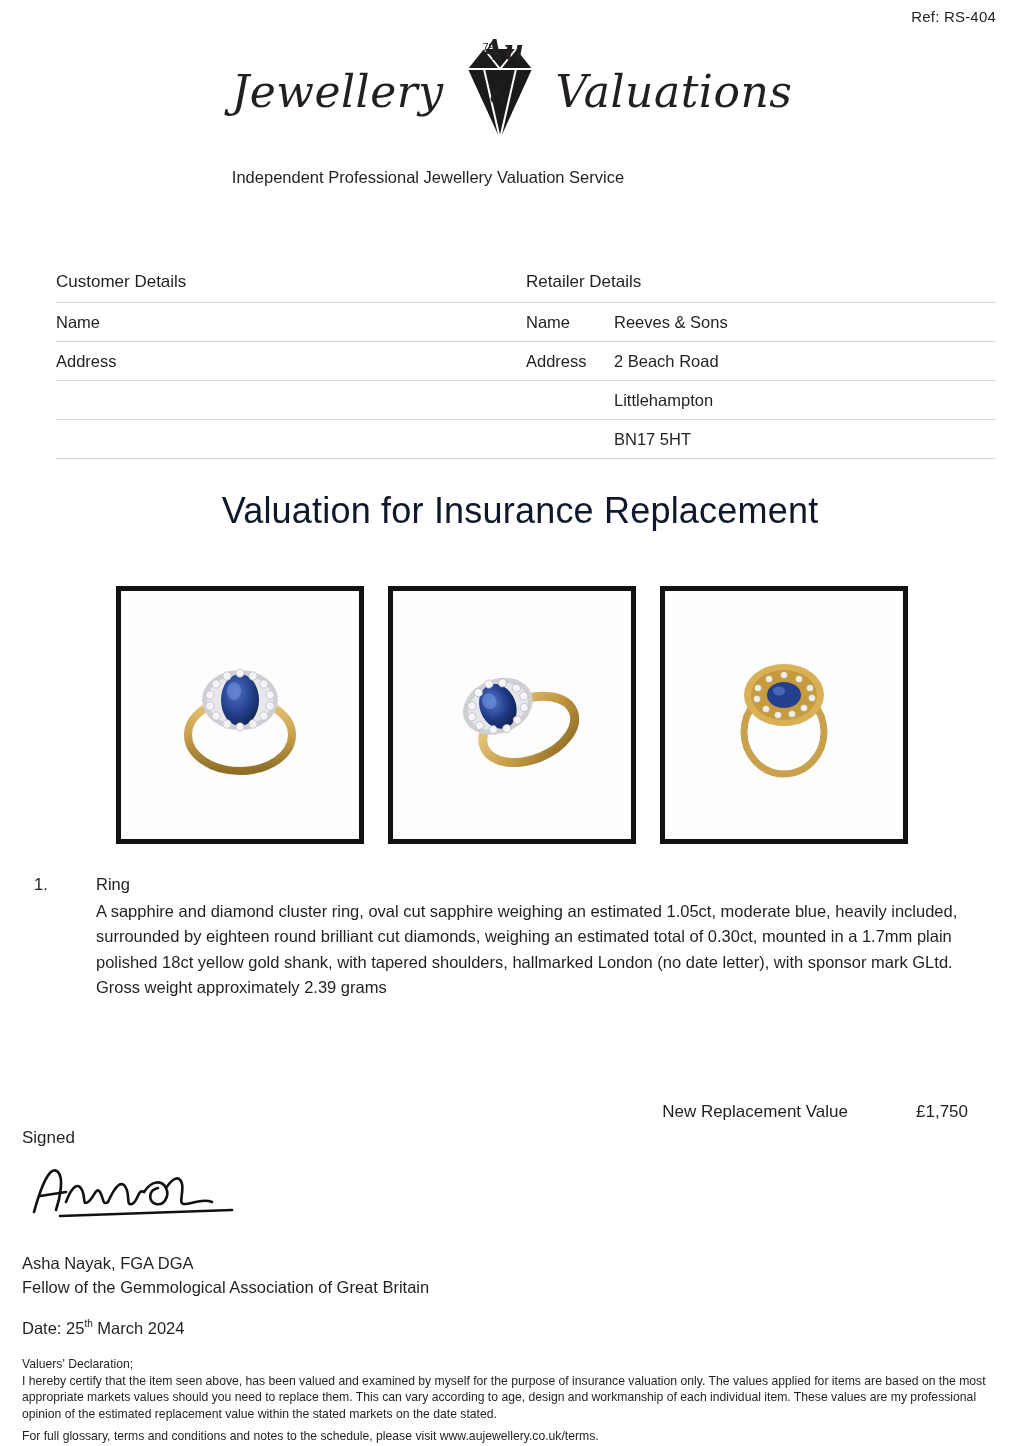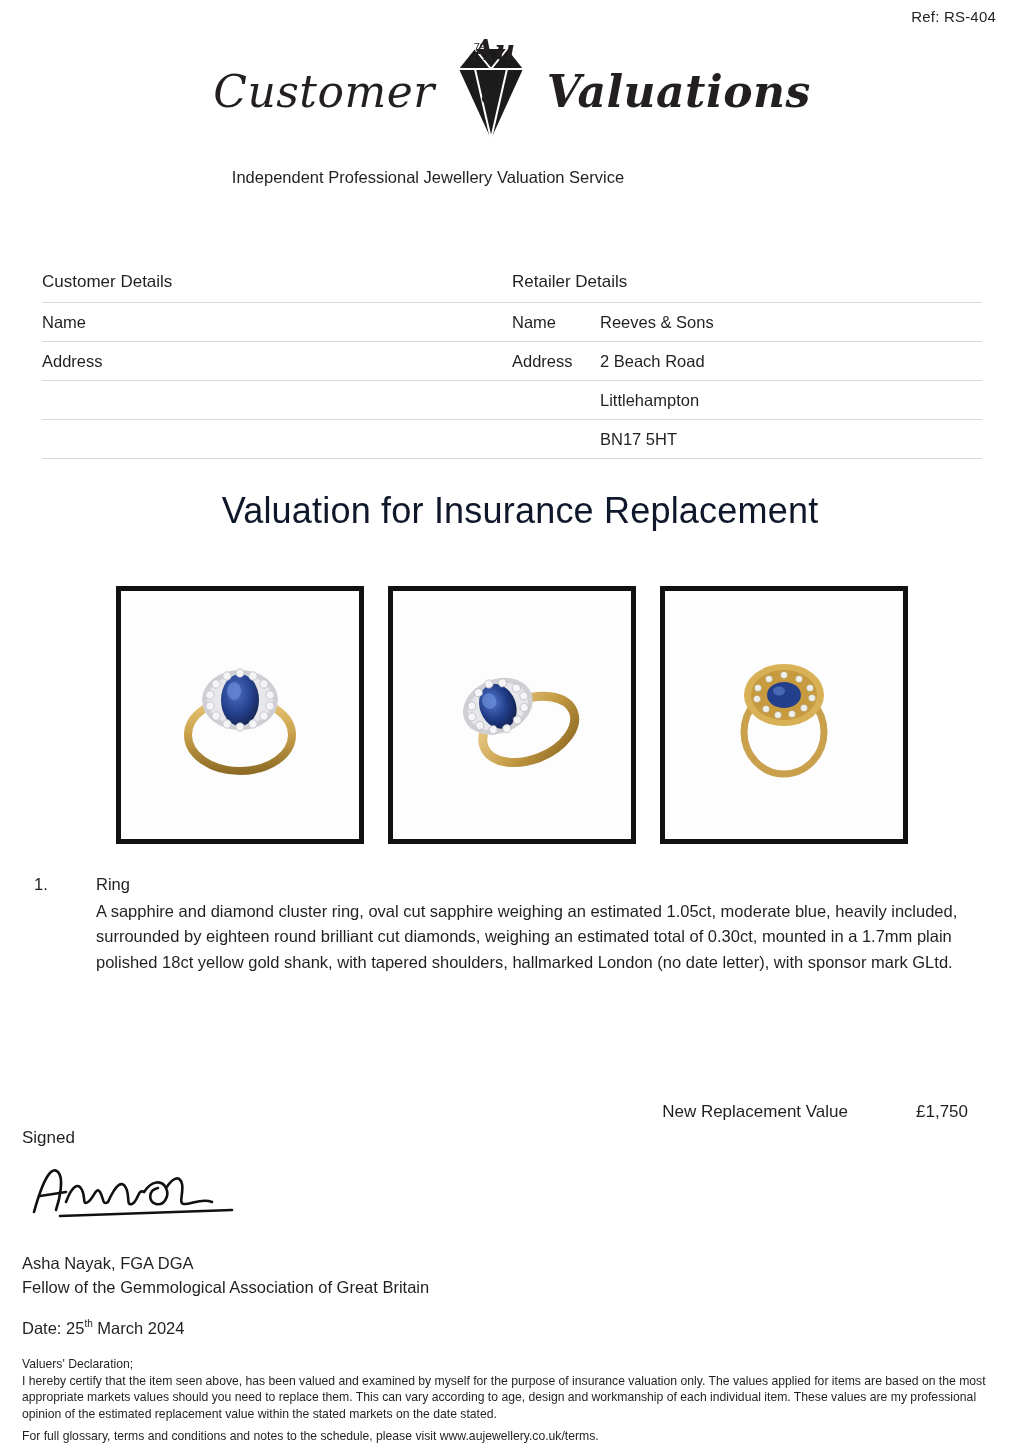--- a/index.html
+++ b/index.html
@@ -47,21 +47,21 @@
     height: 110px;
   }
   .logo-script {
     font-family: "DejaVu Serif", serif;
     font-style: italic;
     font-size: 44px;
     color: #231f20;
     letter-spacing: 0.5px;
   }
   .logo-script.left { margin-right: -6px; }
-  .logo-script.right { margin-left: -6px; font-weight: bold; }
+  .logo-script.right { margin-left: -6px; }
 
   .diamond-mark {
     position: relative;
     width: 120px;
     height: 112px;
     margin: 0 2px;
   }
   .diamond-mark svg { display: block; }
   .au-text {
     position: absolute;
@@ -113,21 +113,21 @@
   }
   .contact .sep { padding: 0 10px; }
 
   
   .details {
     position: absolute;
     top: 272px;
     left: 28px;
     width: 968px;
     display: flex;
-    justify-content: center;
+    justify-content: flex-end;
   }
   .detail-col { width: 470px; }
   .detail-title {
     font-size: 17px;
     color: #231f20;
     padding-bottom: 10px;
   }
   .detail-row {
     display: flex;
     border-top: 1px solid #d8d8d8;
@@ -268,21 +268,21 @@
 </style>
 </head>
 <body>
 
 <div class="page">
 
   <div class="ref">Ref: RS-404</div>
 
   <div class="logo-block">
     <div class="logo-row">
-      <span class="logo-script left">Customer</span>
+      <span class="logo-script left">Jewellery</span>
       <span class="diamond-mark">
         <svg width="120" height="112" viewBox="0 0 120 112">
           <path d="M28 34 L92 34 L60 104 Z" fill="#1b1b1b"></path>
           <path d="M28 34 L44 14 L76 14 L92 34 Z" fill="#1b1b1b"></path>
           <path d="M44 14 L60 34 L76 14" fill="none" stroke="#ffffff" stroke-width="2"></path>
           <path d="M28 34 L92 34" stroke="#ffffff" stroke-width="2"></path>
           <path d="M44 34 L60 104 L76 34" fill="none" stroke="#ffffff" stroke-width="2"></path>
         </svg>
         <span class="au-sup">79</span>
         <span class="au-text">Au</span>
@@ -454,20 +454,21 @@
       </div>
     </div>
 
   </div>
 
   <div class="item">
     <span class="item-no">1.</span>
     <div class="item-body">
       <div class="item-type">Ring</div>
       <div class="item-desc">A sapphire and diamond cluster ring, oval cut sapphire weighing an estimated 1.05ct, moderate blue, heavily included, surrounded by eighteen round brilliant cut diamonds, weighing an estimated total of 0.30ct, mounted in a 1.7mm plain polished 18ct yellow gold shank, with tapered shoulders, hallmarked London (no date letter), with sponsor mark GLtd.</div>
+      <div class="item-weight">Gross weight approximately 2.39 grams</div>
     </div>
   </div>
 
   <div class="value-row">
     <span class="value-label">New Replacement Value</span>
     <span class="value-amount">£1,750</span>
   </div>
 
   <div class="signed-label">Signed</div>
   <div class="signature">

